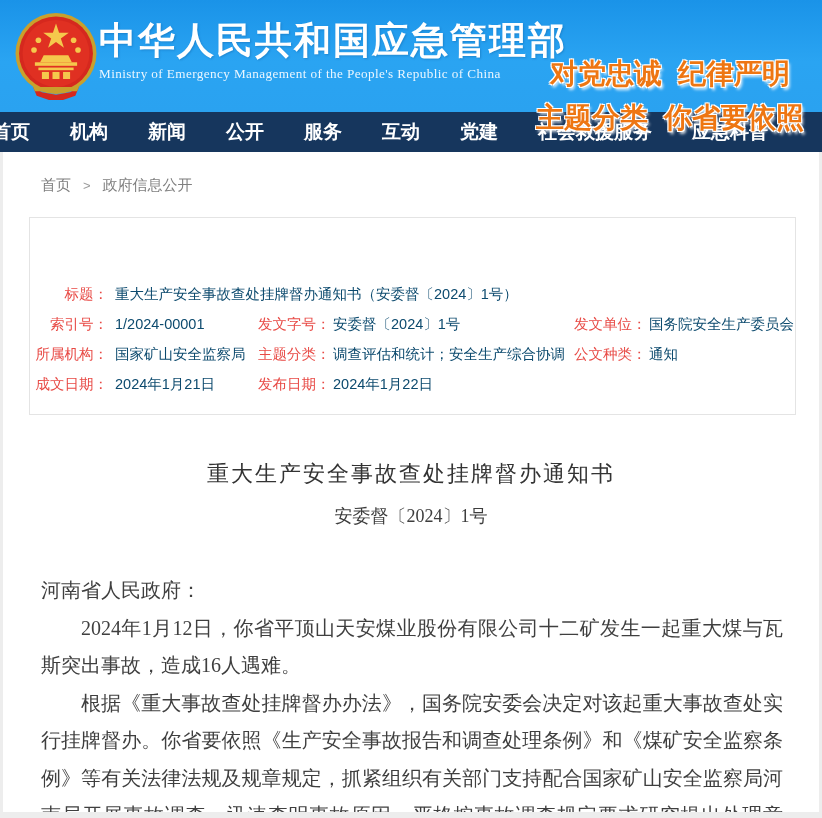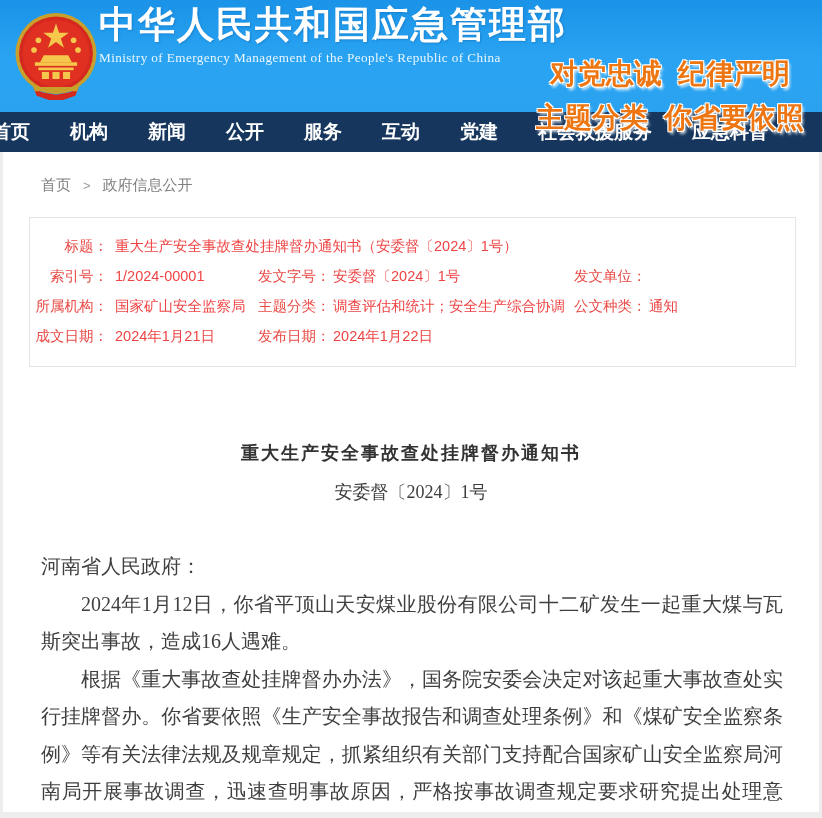--- a/index.html
+++ b/index.html
@@ -11,21 +11,21 @@
   }
   .page { width:822px; height:818px; display:flex; flex-direction:column; }
 
   
   .site-header {
     height:112px; flex:0 0 112px;
     background:linear-gradient(180deg,#1a93e8 0%,#2aa4f2 55%,#2aa2f0 100%);
     position:relative; display:flex; align-items:center;
   }
   .emblem-wrap { position:absolute; left:12px; top:11px; width:88px; height:92px; }
-  .brand { position:absolute; left:99px; top:0; cursor:pointer; }
+  .brand { position:absolute; left:99px; top:16px; cursor:pointer; }
   .brand-title {
     color:#ffffff; font-size:37px; font-weight:bold; letter-spacing:2px;
     font-family:"Liberation Sans","DejaVu Sans",sans-serif;
     text-shadow:1px 1px 2px rgba(0,60,120,.25); white-space:nowrap;
   }
   .brand-sub {
     color:#eaf6ff; font-size:13.2px; letter-spacing:.4px;
     font-family:"Liberation Serif","DejaVu Serif",serif; white-space:nowrap;
   }
   .slogan {
@@ -57,26 +57,26 @@
     display:flex; align-items:center; gap:12px;
   }
   .breadcrumb .crumb-home { cursor:pointer; }
   .breadcrumb .sep { font-size:13px; color:#9a9a9a; }
 
   .info-box {
     margin:22px 23px 0 26px; border:1px solid #e4e4e4;
     padding:13px 0 15px 0; font-size:14.5px;
   }
   .info-row { display:grid; grid-template-columns:78px 150px 68px 248px 68px 1fr; line-height:30px; }
-  .info-row.single { grid-template-columns:78px 1fr; }
+  .info-row.single { grid-template-columns:78px 1fr;margin-top:48px; }
   .ilabel { color:#e84a45; text-align:right; white-space:nowrap; }
-  .ivalue { color:#ef4444; padding-left:7px; white-space:nowrap; }
+  .ivalue { color:#0c4a6e; padding-left:7px; white-space:nowrap; }
 
   .doc-title {
-    margin-top:74px; text-align:center; font-size:18px; font-weight:bold;
+    margin-top:44px; text-align:center; font-size:22px; font-weight:normal;
     color:#333333; letter-spacing:2px;
     font-family:"Liberation Serif","DejaVu Serif",serif;
   }
   .doc-number {
     margin-top:15px; text-align:center; font-size:18px; color:#3d3d3d;
     font-family:"Liberation Serif","DejaVu Serif",serif;
   }
   .doc-body {
     margin:44px 36px 0 38px;
     font-family:"Liberation Serif","DejaVu Serif",serif;
@@ -145,20 +145,21 @@
         <div class="info-row single">
           <span class="ilabel">标题：</span>
           <span class="ivalue">重大生产安全事故查处挂牌督办通知书（安委督〔2024〕1号）</span>
         </div>
         <div class="info-row">
           <span class="ilabel">索引号：</span>
           <span class="ivalue">1/2024-00001</span>
           <span class="ilabel">发文字号：</span>
           <span class="ivalue">安委督〔2024〕1号</span>
           <span class="ilabel">发文单位：</span>
+          <span class="ivalue">国务院安全生产委员会</span>
         </div>
         <div class="info-row">
           <span class="ilabel">所属机构：</span>
           <span class="ivalue">国家矿山安全监察局</span>
           <span class="ilabel">主题分类：</span>
           <span class="ivalue">调查评估和统计；安全生产综合协调</span>
           <span class="ilabel">公文种类：</span>
           <span class="ivalue">通知</span>
         </div>
         <div class="info-row">

